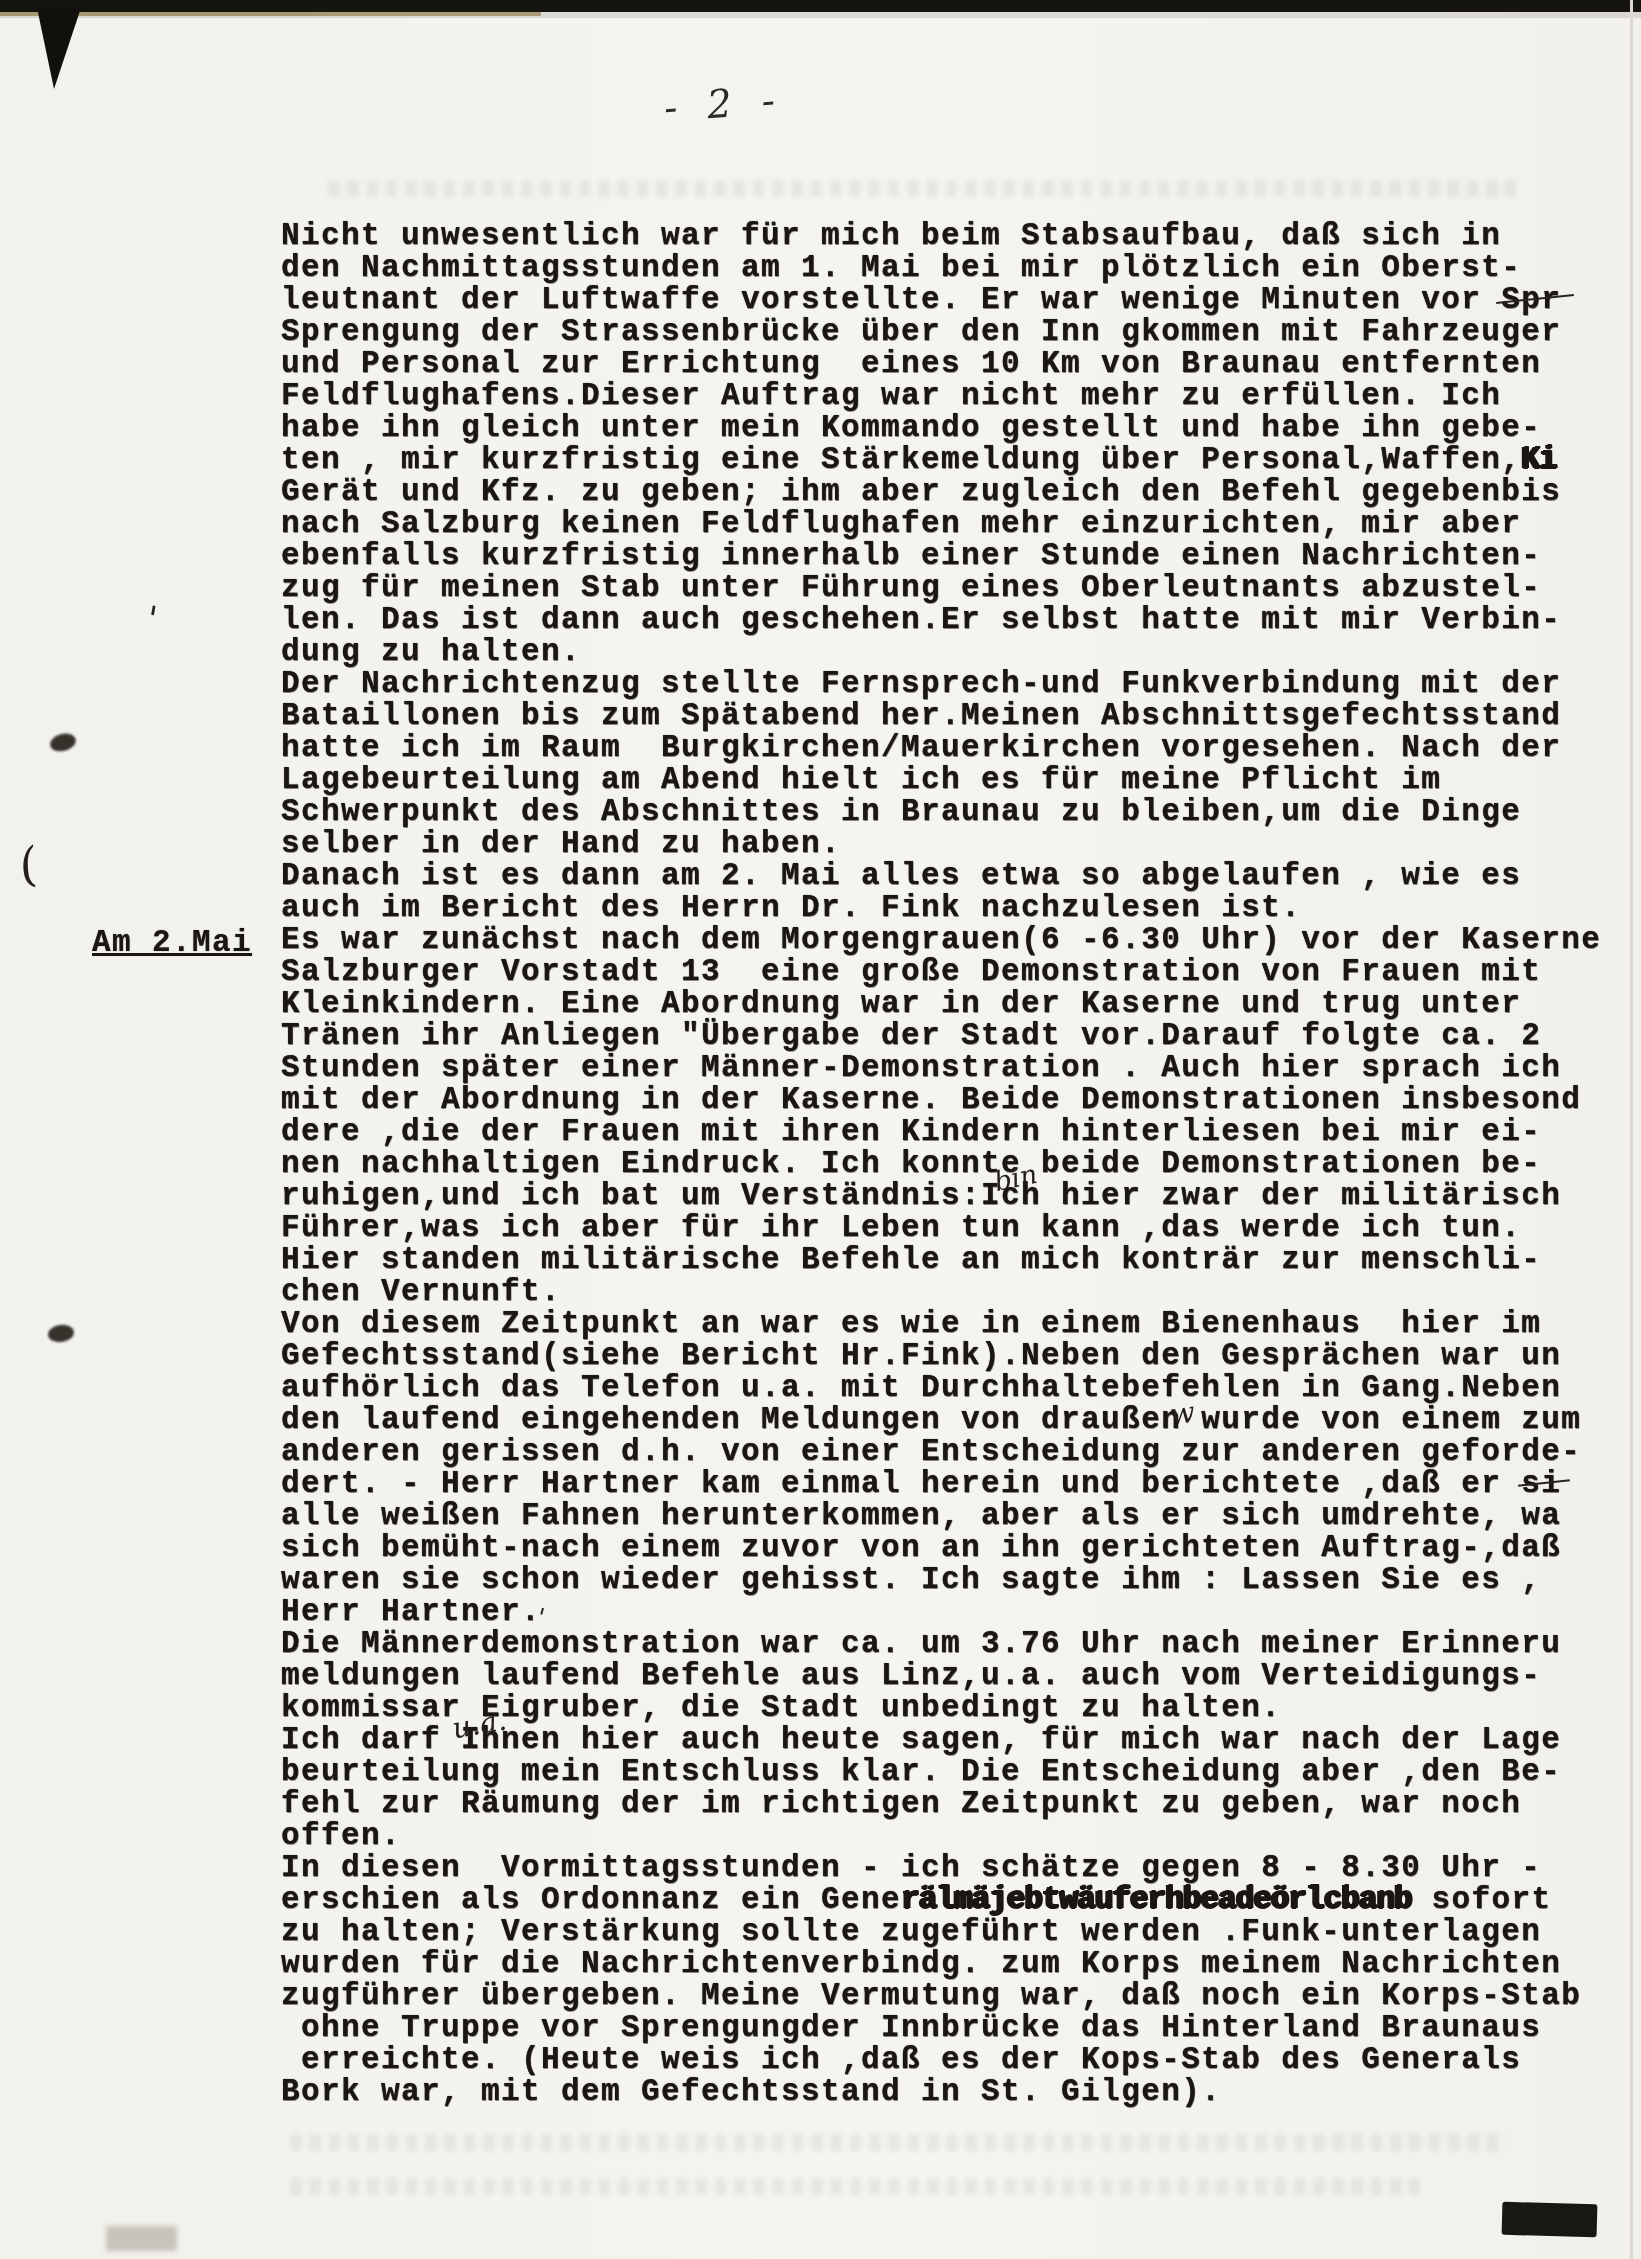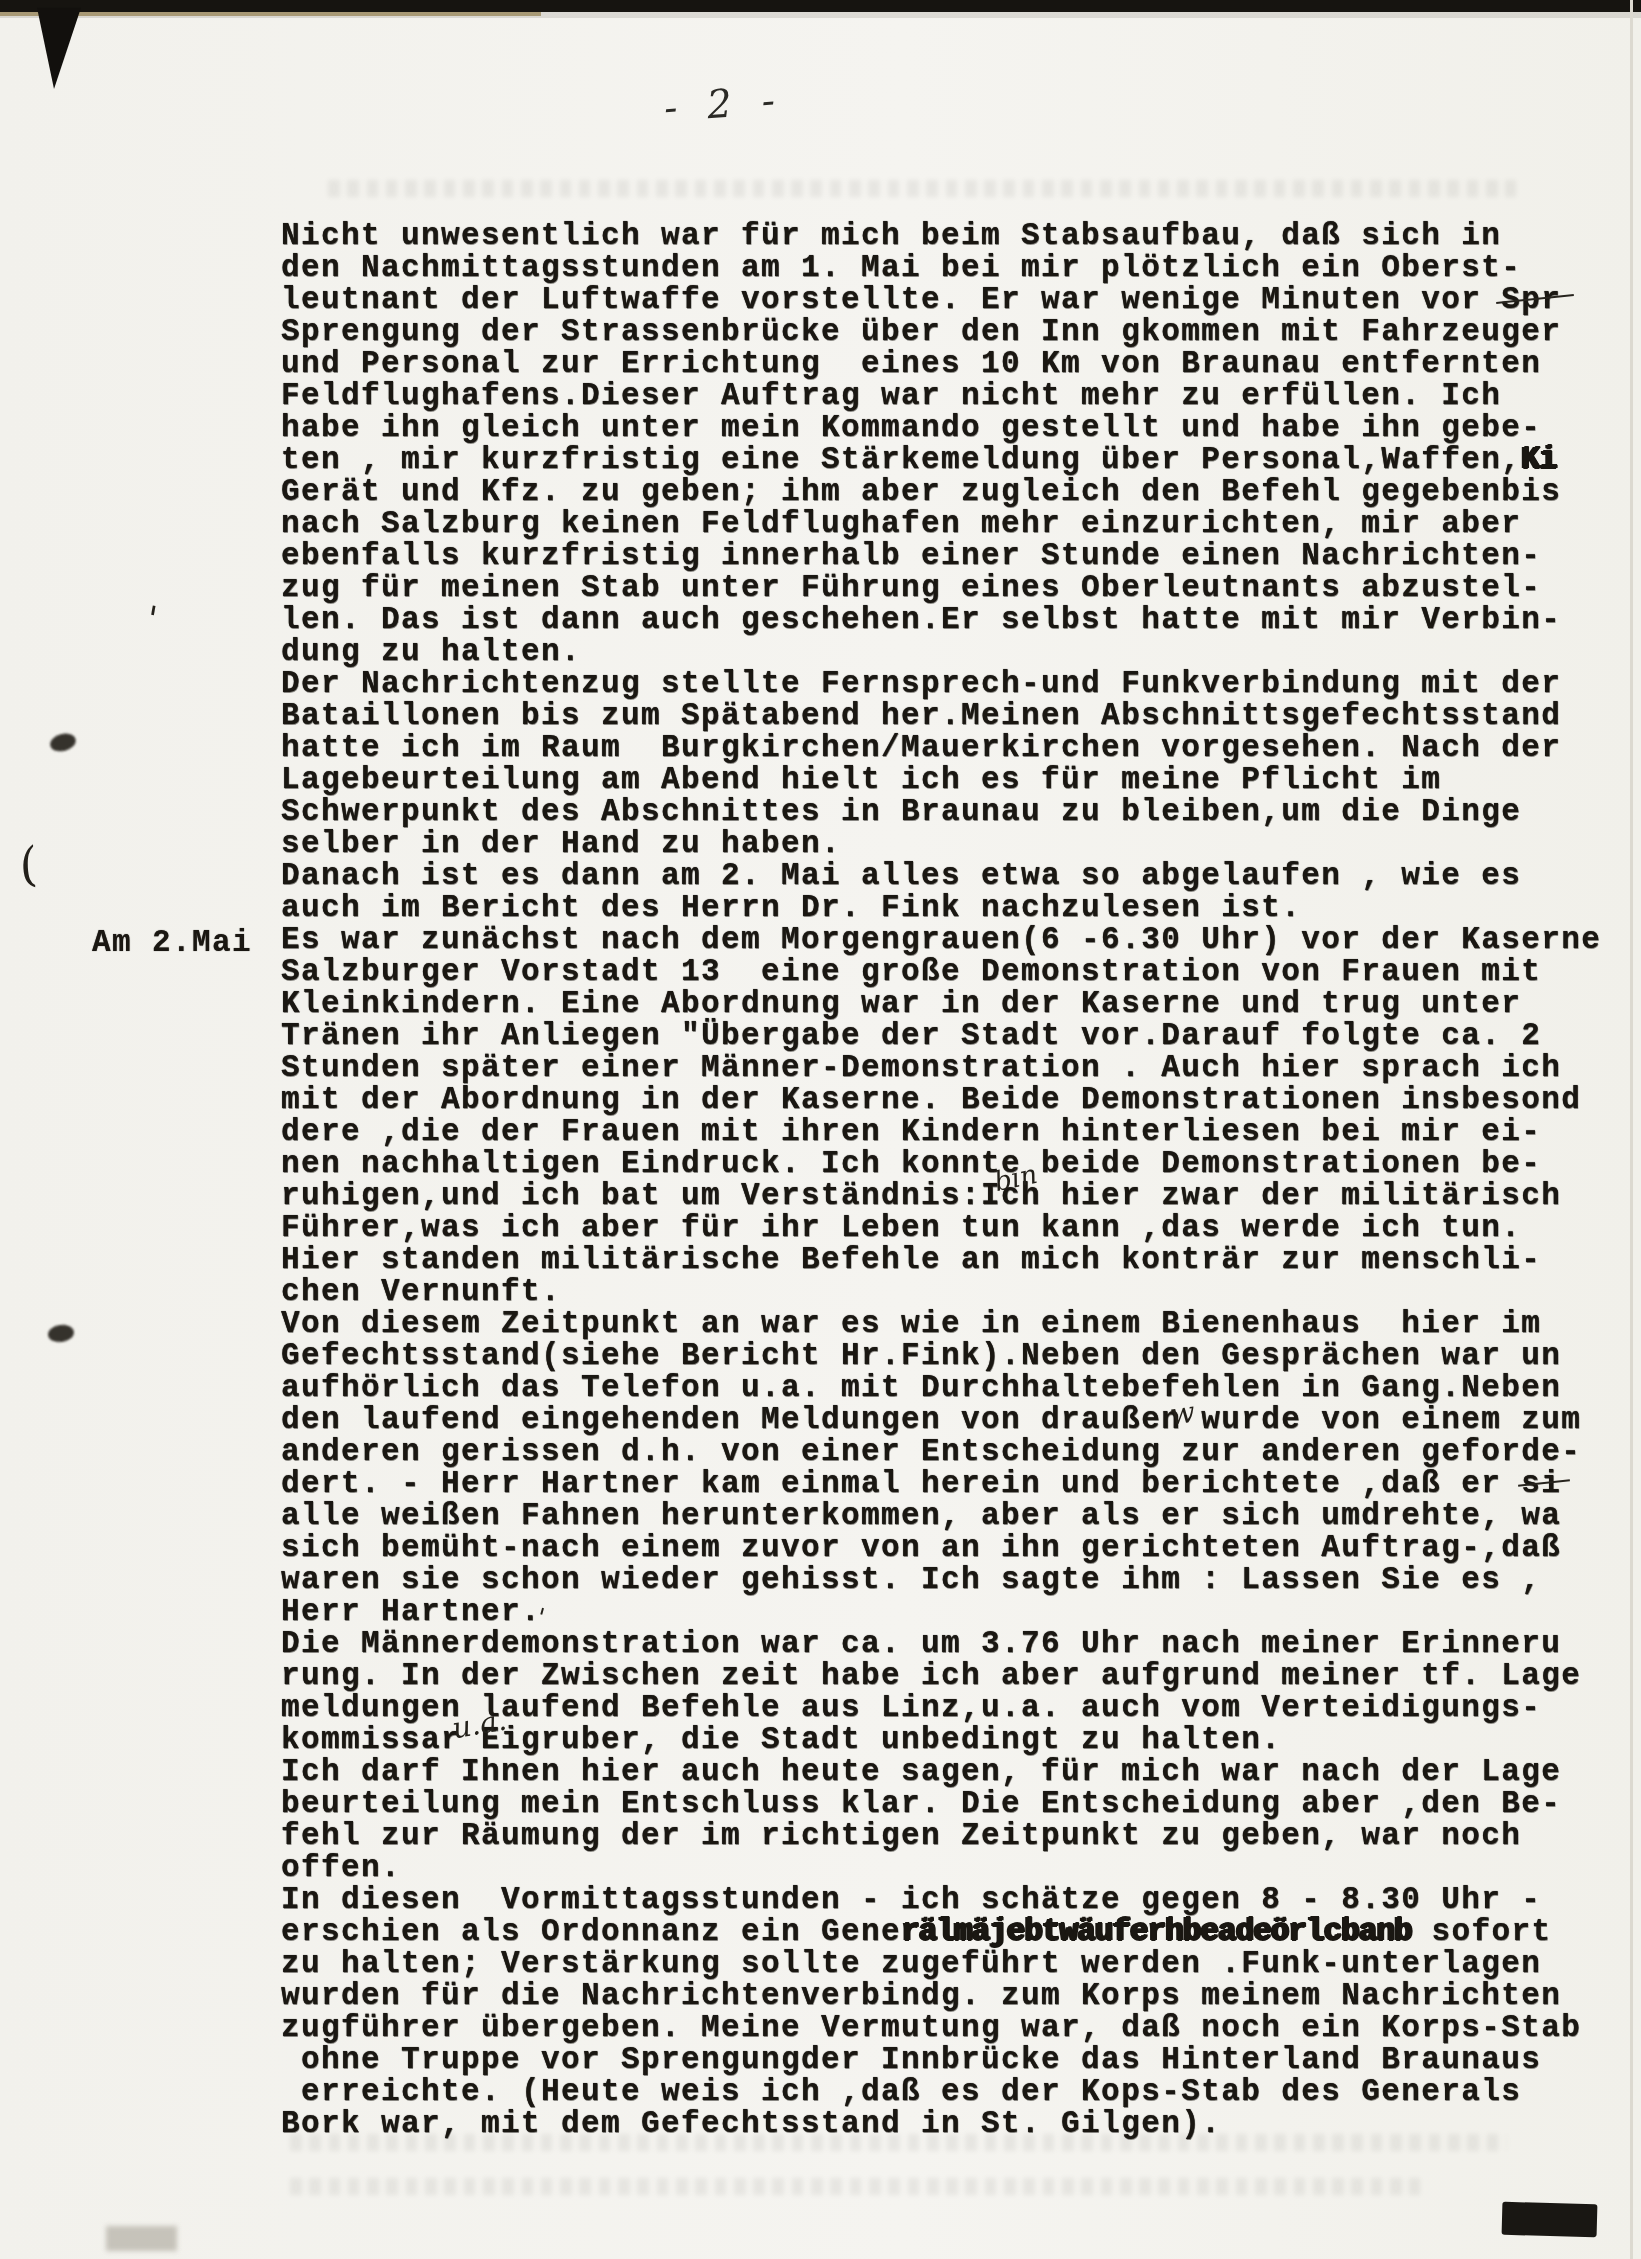--- a/index.html
+++ b/index.html
@@ -39,21 +39,21 @@
     text-shadow:0 0 1px rgba(23,20,15,.75),0.5px 0.5px 0 rgba(23,20,15,.45);}
   .strike{position:relative;}
   .strike::after{content:"";position:absolute;left:-8%;right:-22%;top:46%;
     border-top:2.9px solid #26231d;transform:rotate(-6deg);}
   .overtype{letter-spacing:-1px;
     text-shadow:1.4px 0 0 currentColor,-1.4px 0 0 currentColor,0 1.4px 0 currentColor,1px -1px 0 currentColor;}
 
   .margin-note{
     position:absolute;left:92px;top:925px;
     font-size:31px;font-weight:bold;letter-spacing:1.4px;color:#1a1712;
-    text-shadow:0 0 1px rgba(23,20,15,.75);white-space:pre;filter:blur(0.3px);
+    text-shadow:0 0 1px rgba(23,20,15,.75);white-space:pre;filter:blur(0.3px);text-decoration:underline;
   }
   .pagenum{
     position:absolute;left:664px;top:81px;
     font-family:"DejaVu Serif","Liberation Serif",serif;font-style:italic;
     font-size:39px;color:#2b2a26;letter-spacing:8.7px;transform:rotate(-4deg);
   }
   .hand{
     position:absolute;font-family:"DejaVu Serif","Liberation Serif",serif;
     font-style:italic;color:#23201a;white-space:pre;
   }
@@ -117,21 +117,20 @@
       <div class="line">Gefechtsstand(siehe Bericht Hr.Fink).Neben den Gesprächen war un</div>
       <div class="line">aufhörlich das Telefon u.a. mit Durchhaltebefehlen in Gang.Neben</div>
       <div class="line">den laufend eingehenden Meldungen von draußen wurde von einem zum</div>
       <div class="line">anderen gerissen d.h. von einer Entscheidung zur anderen geforde-</div>
       <div class="line">dert. - Herr Hartner kam einmal herein und berichtete ,daß er <span class="strike">si</span></div>
       <div class="line">alle weißen Fahnen herunterkommen, aber als er sich umdrehte, wa</div>
       <div class="line">sich bemüht-nach einem zuvor von an ihn gerichteten Auftrag-,daß</div>
       <div class="line">waren sie schon wieder gehisst. Ich sagte ihm : Lassen Sie es ,</div>
       <div class="line">Herr Hartner.</div>
       <div class="line">Die Männerdemonstration war ca. um 3.76 Uhr nach meiner Erinneru</div>
-      <div class="line">rung. In der Zwischen zeit habe ich aber aufgrund meiner tf. Lage</div>
       <div class="line">meldungen laufend Befehle aus Linz,u.a. auch vom Verteidigungs-</div>
       <div class="line">kommissar Eigruber, die Stadt unbedingt zu halten.</div>
       <div class="line">Ich darf Ihnen hier auch heute sagen, für mich war nach der Lage</div>
       <div class="line">beurteilung mein Entschluss klar. Die Entscheidung aber ,den Be-</div>
       <div class="line">fehl zur Räumung der im richtigen Zeitpunkt zu geben, war noch</div>
       <div class="line">offen.</div>
       <div class="line">In diesen  Vormittagsstunden - ich schätze gegen 8 - 8.30 Uhr -</div>
       <div class="line">erschien als Ordonnanz ein Gene<span class="overtype">rälmäjebtwäuferhbeadeörlcbanb</span> sofort</div>
       <div class="line">zu halten; Verstärkung sollte zugeführt werden .Funk-unterlagen</div>
       <div class="line">wurden für die Nachrichtenverbindg. zum Korps meinem Nachrichten</div>

